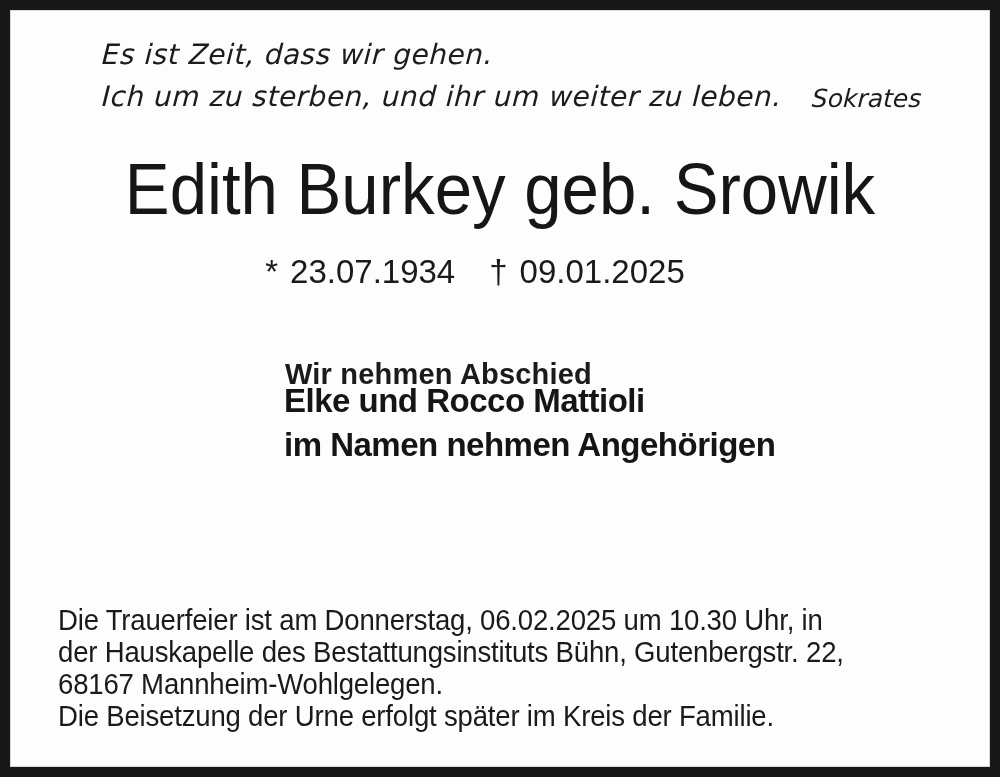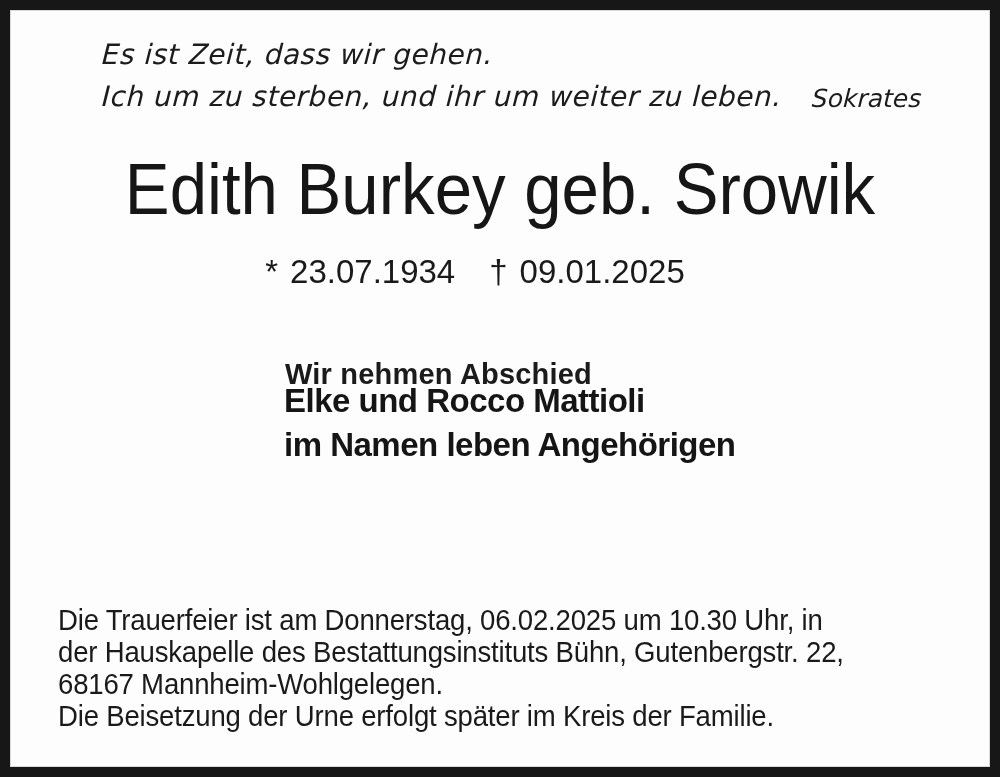--- a/index.html
+++ b/index.html
@@ -140,21 +140,21 @@
     <span class="date-group">
       <span class="date-symbol">†</span>
       <span>09.01.2025</span>
     </span>
   </div>
 
   <div class="farewell">Wir nehmen Abschied</div>
 
   <div class="mourners">
     <div>Elke und Rocco Mattioli</div>
-    <div>im Namen leben Angehörigen</div>
+    <div>im Namen nehmen Angehörigen</div>
   </div>
 
   <div class="funeral-info">
     <div>Die Trauerfeier ist am Donnerstag, 06.02.2025 um 10.30 Uhr, in</div>
     <div>der Hauskapelle des Bestattungsinstituts Bühn, Gutenbergstr. 22,</div>
     <div>68167 Mannheim-Wohlgelegen.</div>
     <div>Die Beisetzung der Urne erfolgt später im Kreis der Familie.</div>
   </div>
 
 </div>

